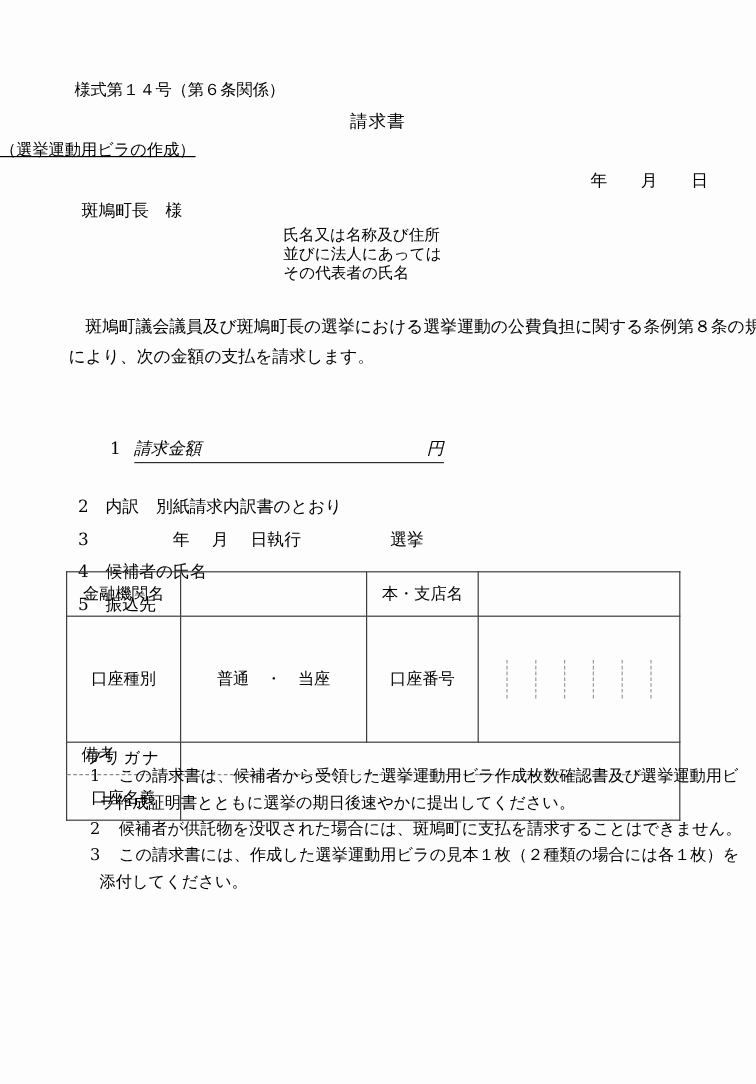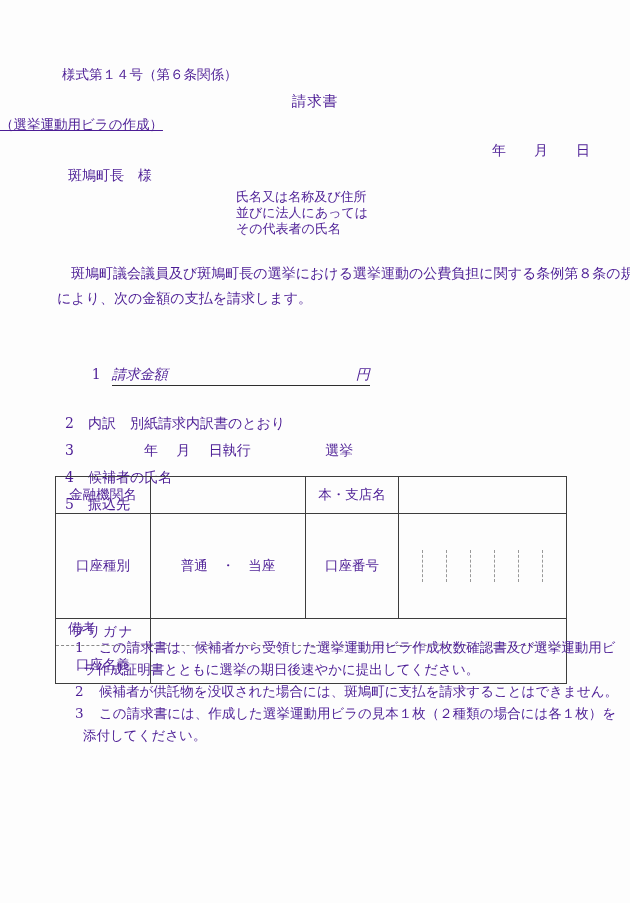--- a/index.html
+++ b/index.html
@@ -1,18 +1,18 @@
 <!DOCTYPE html>
 <html><head>
 <meta charset="utf-8">
 <style>
   html,body{margin:0;padding:0;background:#e8e8e8;}
   .page{
     position:relative;width:630px;height:903px;margin:0 auto;
-    background:#fdfdfd;color:#4c1d95;
+    background:#fdfdfd;color:#000000;
     font-family:"DejaVu Serif","Liberation Serif",serif;
     font-size:14px;overflow:hidden;
   }
   .form-number{position:absolute;left:62px;top:66px;font-size:13.5px;}
   .doc-title{position:absolute;left:0;width:100%;top:92px;text-align:center;font-size:14.5px;letter-spacing:1px;}
   .doc-subtitle{position:absolute;left:0;width:100%;top:116px;text-align:left;font-size:13.5px;text-decoration:underline;}
   .date-line{position:absolute;right:40px;top:142px;white-space:pre;}
   .addressee{position:absolute;left:68px;top:167px;white-space:pre;}
   .name-block{position:absolute;left:236px;top:189px;font-size:13px;line-height:16px;}
   .body-par{position:absolute;left:57px;top:261px;width:515px;line-height:25px;}

